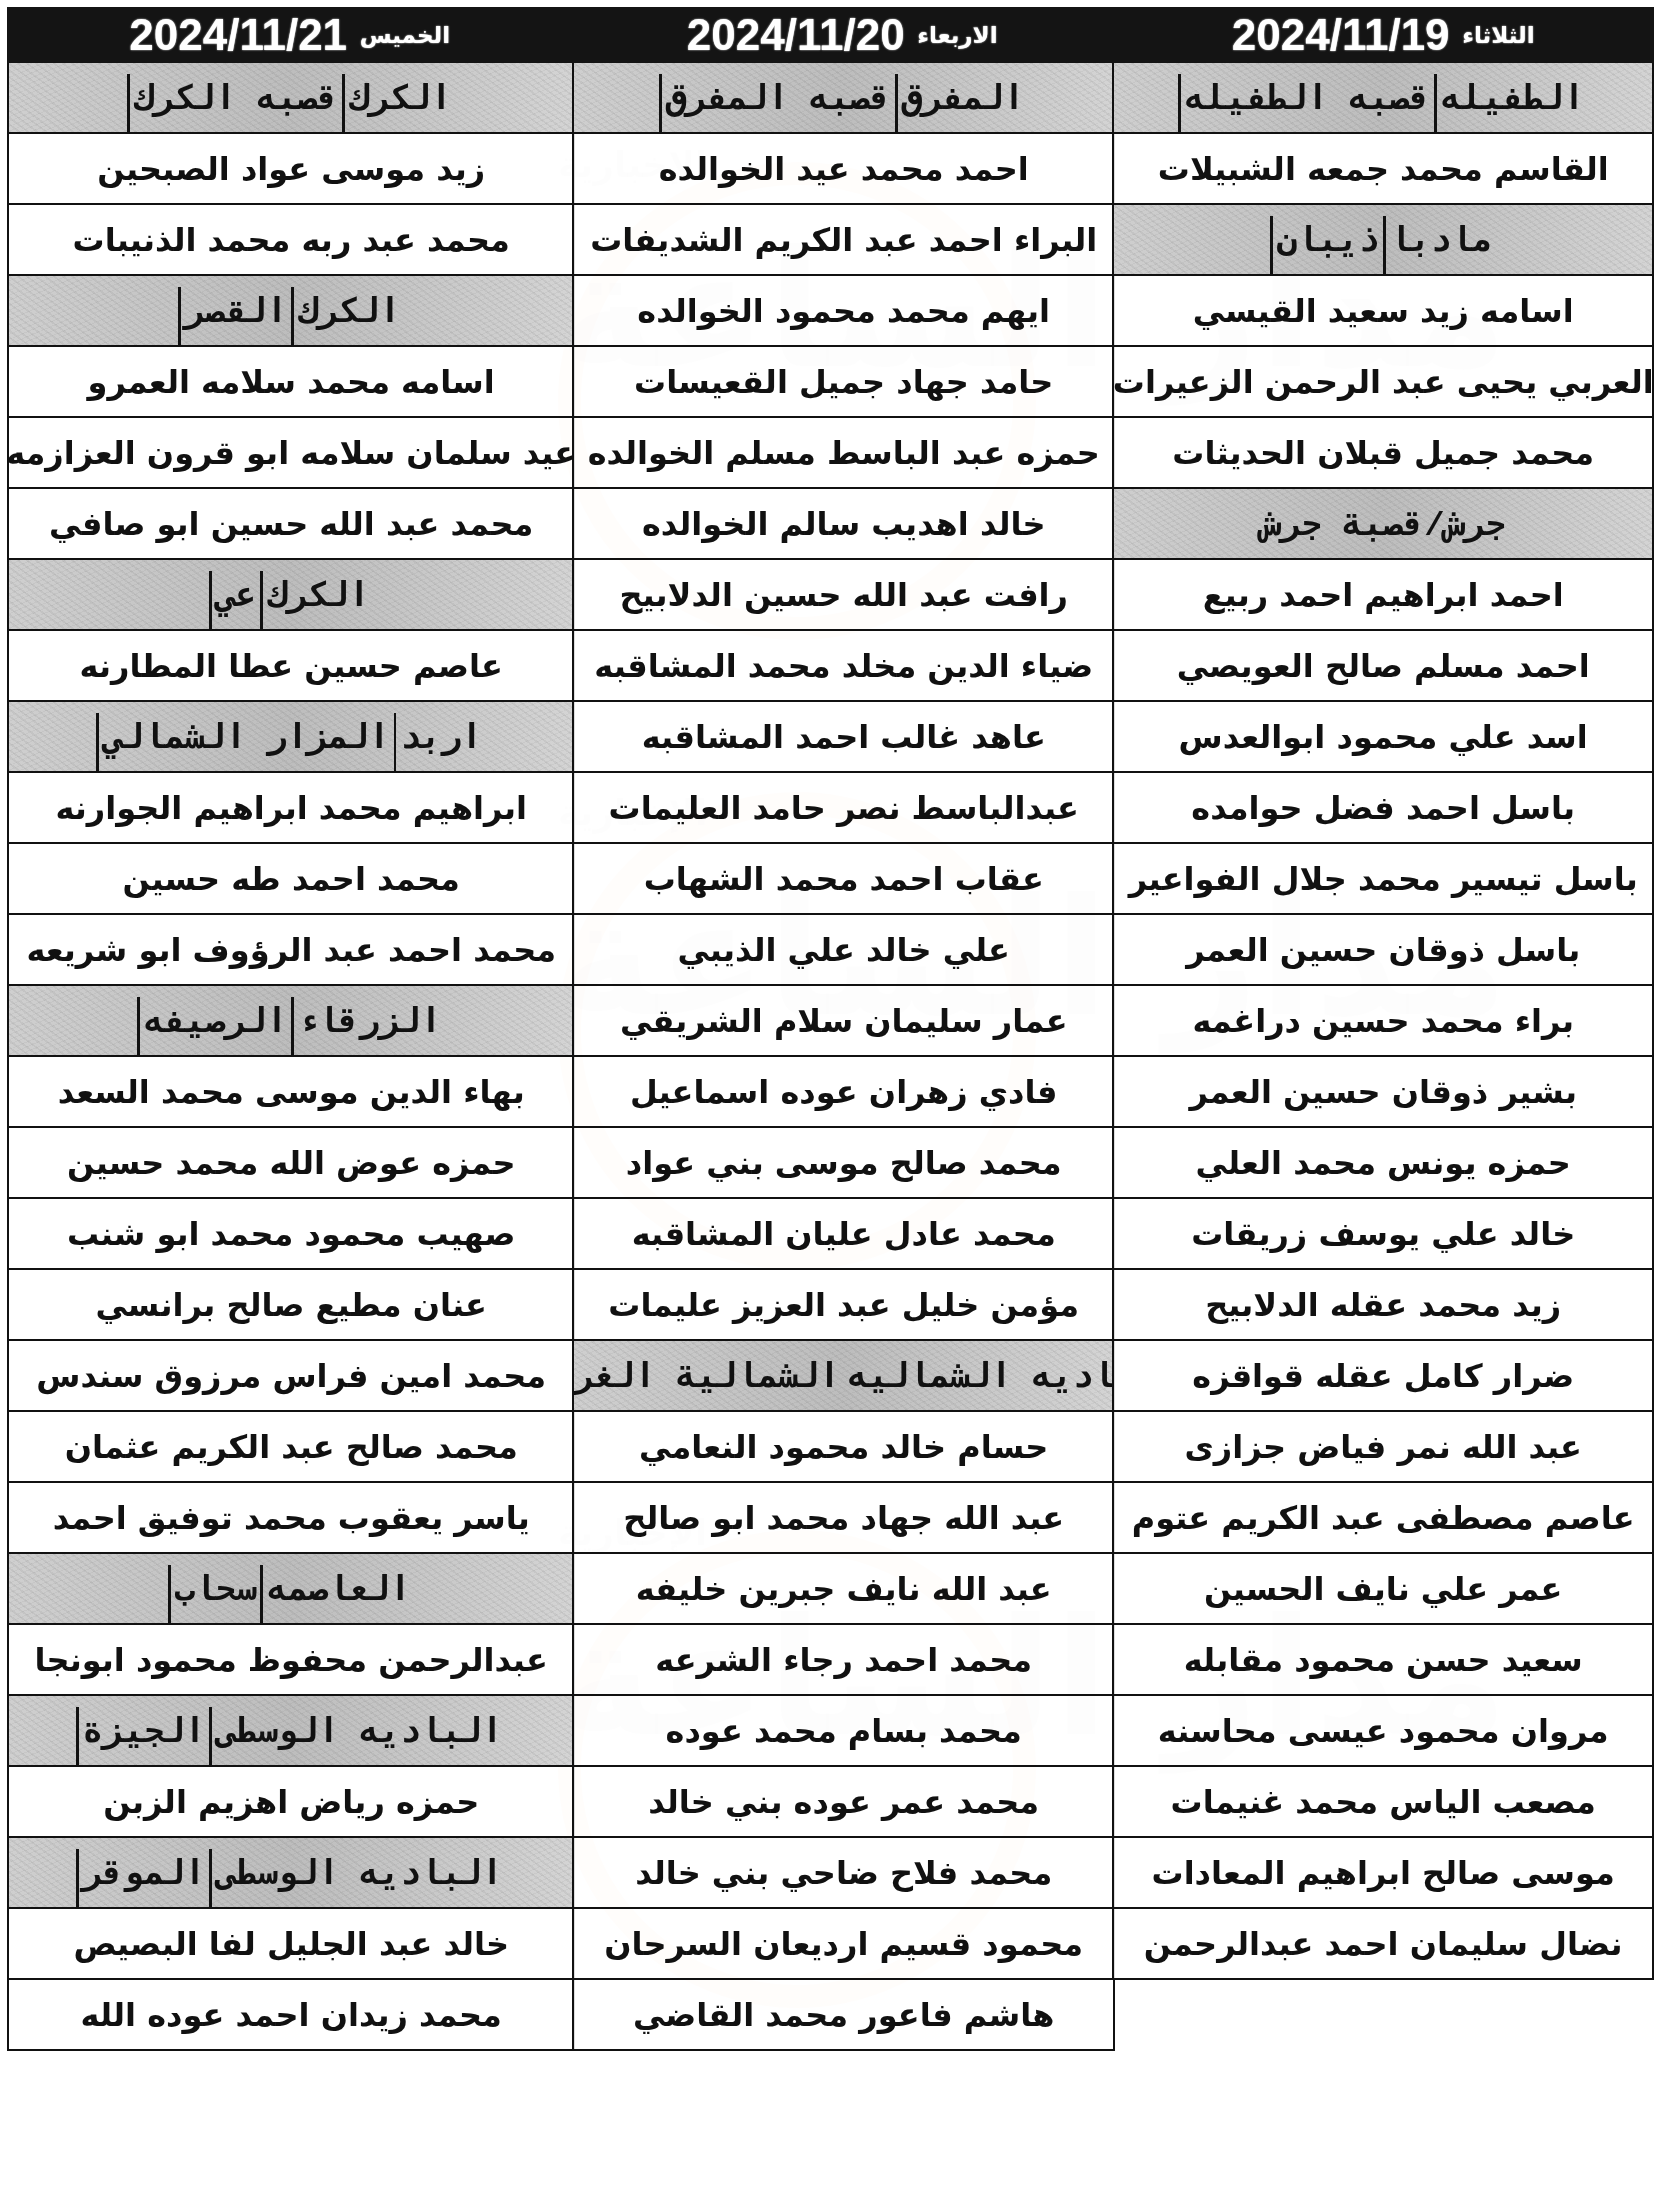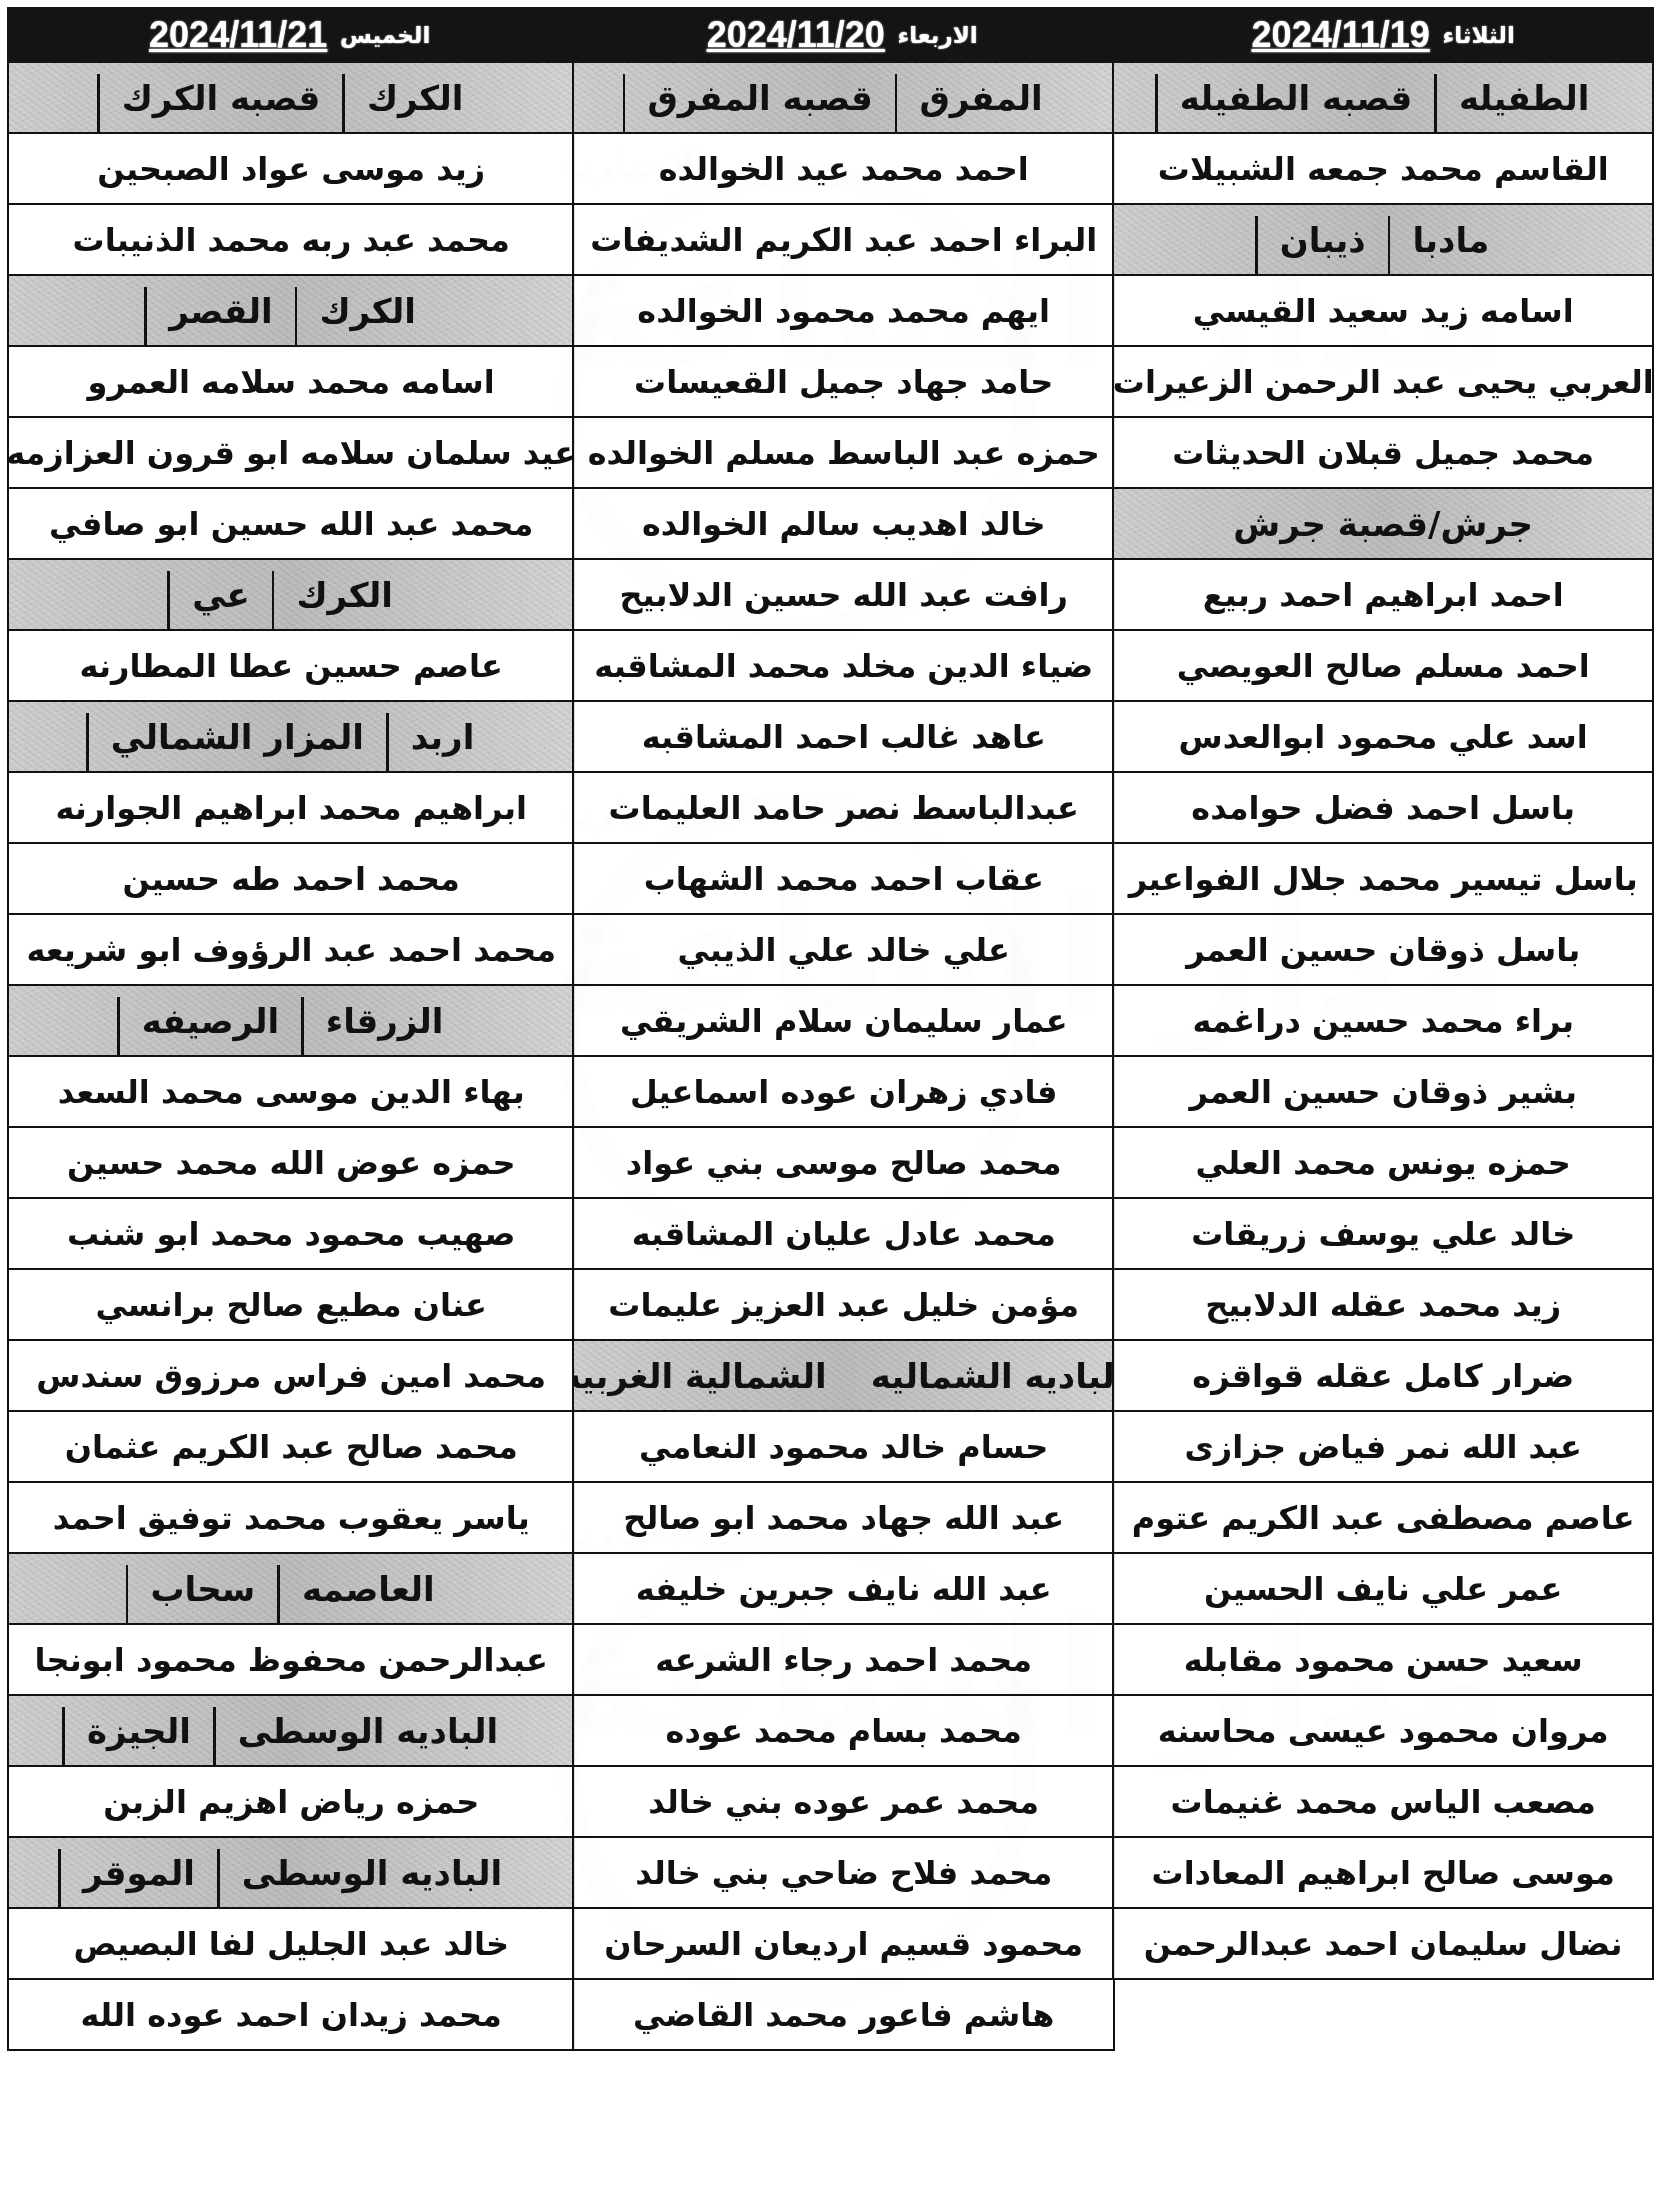--- a/index.html
+++ b/index.html
@@ -26,41 +26,41 @@
   .header {
     position: absolute; left: 0; top: 0; width: 1647px; height: 56px;
     background: #141414; display: flex; direction: ltr;
   }
   .header .hcell {
     flex: none; display: flex; align-items: center; justify-content: center;
     color: #ffffff; font-weight: bold; font-size: 32px; gap: 12.6px;
     direction: rtl; text-shadow: 0 0 1.8px #fff;
   }
   .header .hcell .day { font-size: 23px; }
-  .header .hcell .date { font-family: "Liberation Sans", sans-serif; font-size: 36px; direction: ltr; text-decoration: underline; }
+  .header .hcell .date { font-family: "Liberation Sans", sans-serif; font-size: 44px; direction: ltr; }
   .col {
     position: absolute; top: 56px; border-left: 2.7px solid #111; border-right: 2.7px solid #111;
     box-sizing: border-box;
   }
   .row {
     height: 71px; box-sizing: border-box; border-bottom: 2.7px solid #111;
     display: flex; align-items: center; justify-content: center;
     direction: rtl; font-weight: bold; color: #111;
     font-family: "DejaVu Sans", sans-serif; font-size: 32px;
     white-space: nowrap; overflow: hidden; position: relative;
     background: rgba(255,255,255,0.86);
   }
   .row.region {
     background:
       repeating-linear-gradient(37deg, rgba(0,0,0,0.05) 0 1.8px, transparent 1.8px 5.4px),
       repeating-linear-gradient(-23deg, rgba(0,0,0,0.04) 0 0.9px, transparent 0.9px 4.5px),
       linear-gradient(90deg, #cfcfcf, #bdbdbd 50%, #d4d4d4);
     font-size: 34px;
   }
-  .region .seg { padding: 0 22px; }
+  .region .seg { padding: 0 4px; font-family: Liberation Mono, monospace; }
   .region .bar {
     display: inline-block; width: 2.7px; height: 59px; background: #111; margin-top: 10.8px;
   }
   .row .name { padding: 0 7.2px; }
 </style>
 </head>
 <body>
 
 <div class="watermark" style="left:0;top:0;width:1656px;height:2210px;">
   <div class="wm-ring" style="left:558px;top:162px;width:432px;height:432px;"></div>

